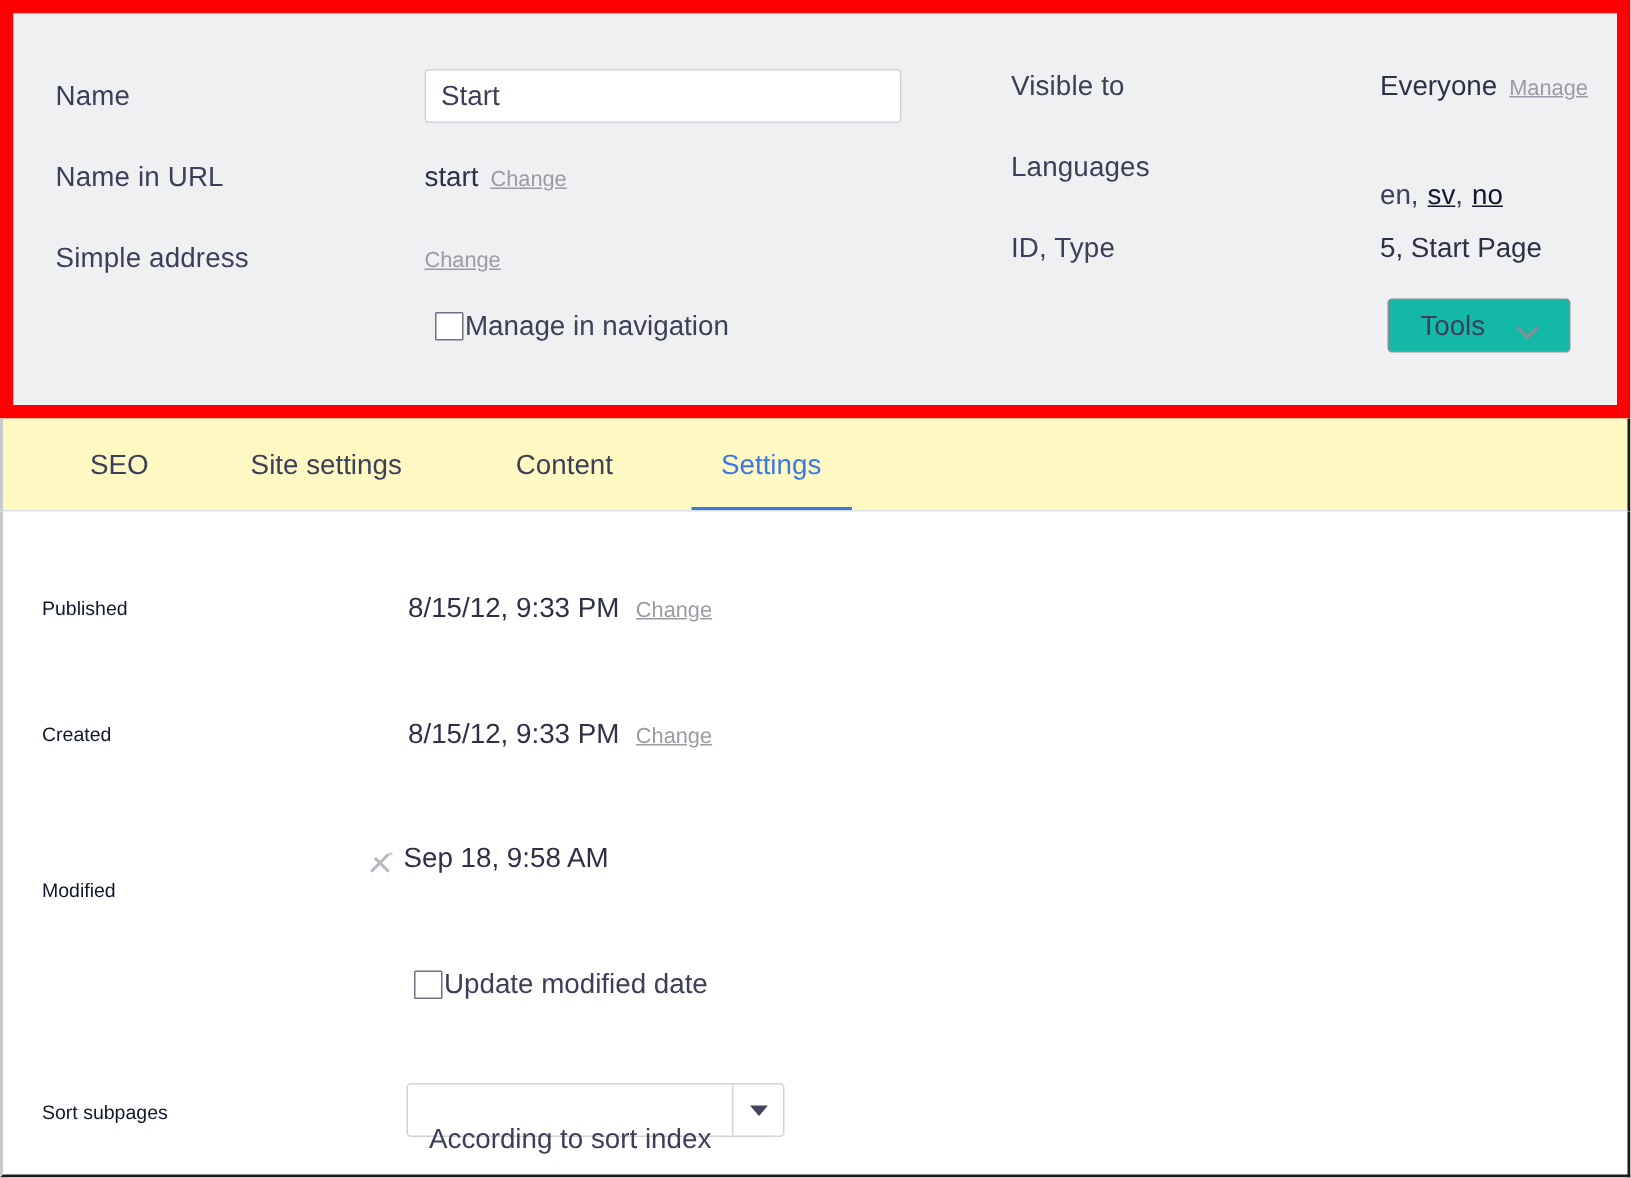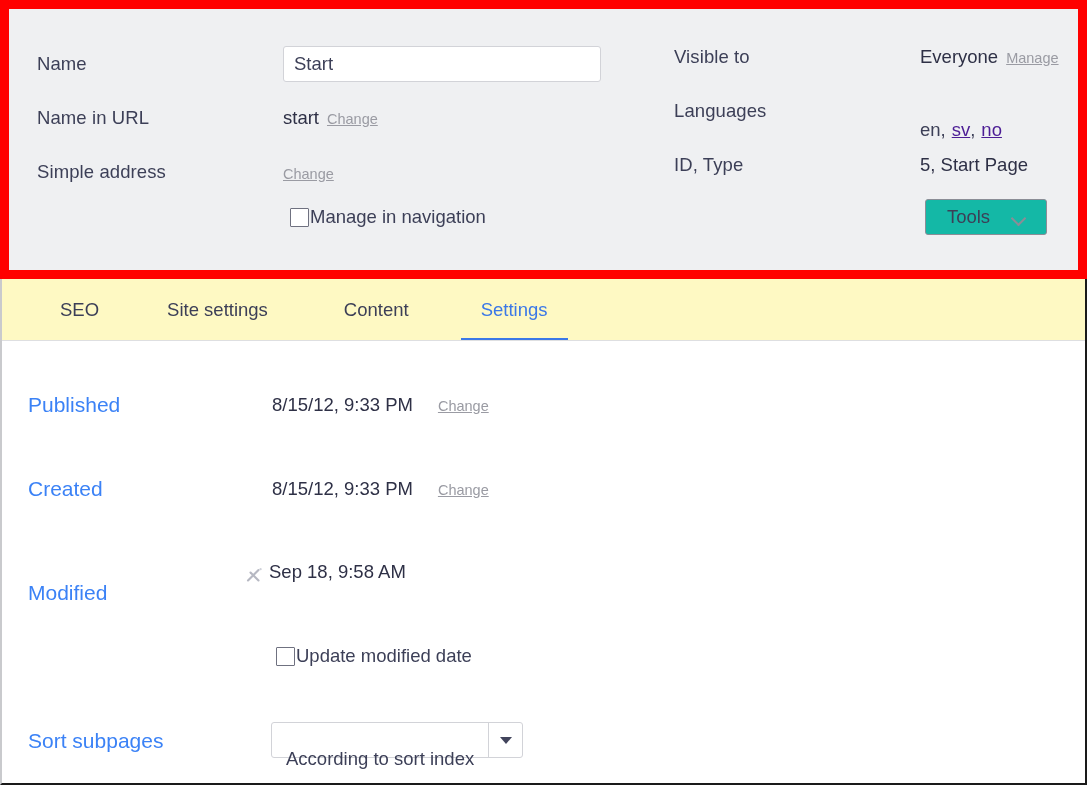--- a/index.html
+++ b/index.html
@@ -78,21 +78,21 @@
 
   
   a.link-grey {
     font-size: 14.5px;
     color: #9a9ba3;
     text-decoration: underline;
     cursor: pointer;
   }
   a.link-blue {
     font-size: 18.5px;
-    color: #4c1d95;
+    color: #0f172a;
     text-decoration: underline;
     cursor: pointer;
     margin-top: 38px;
   }
   .lang-plain { font-size: 18.5px; color: #3c3f57; }
   .lang-sep { font-size: 18.5px; color: #3c3f57; }
 
   
   .cbrow {
     position: absolute;
@@ -205,31 +205,31 @@
     border-left: 2px solid #c9cacd;
     border-right: 2px solid #1a1a1a;
     border-bottom: 2px solid #1a1a1a;
   }
   .brow {
     position: absolute;
     display: flex;
     align-items: center;
   }
   .blabel {
-    font-size: 21px;
-    color: #3b82f6;
+    font-size: 13px;
+    color: #0f172a;
     white-space: nowrap;
   }
   .bvalue {
     font-size: 18.5px;
     color: #2e3046;
     white-space: nowrap;
     display: flex;
     align-items: baseline;
-    gap: 25px;
+    gap: 11px;
   }
 
   
   .pen-icon {
     display: inline-block;
     width: 19px;
     height: 19px;
     position: relative;
     top: 3px;
     margin-right: 5px;

